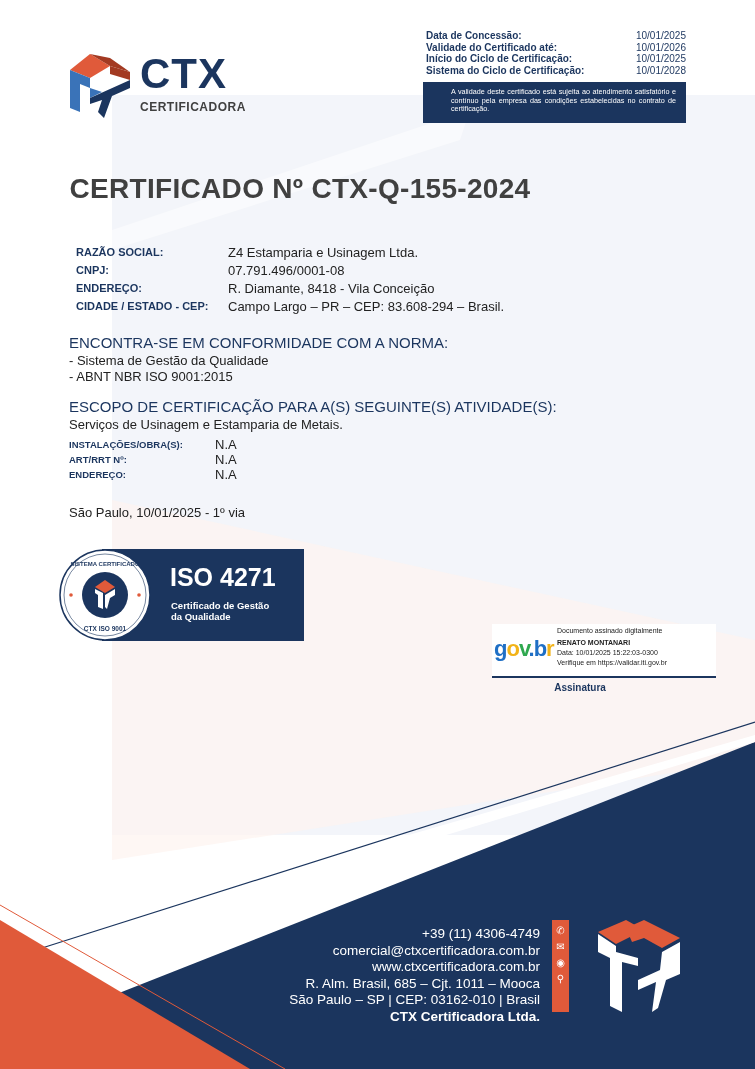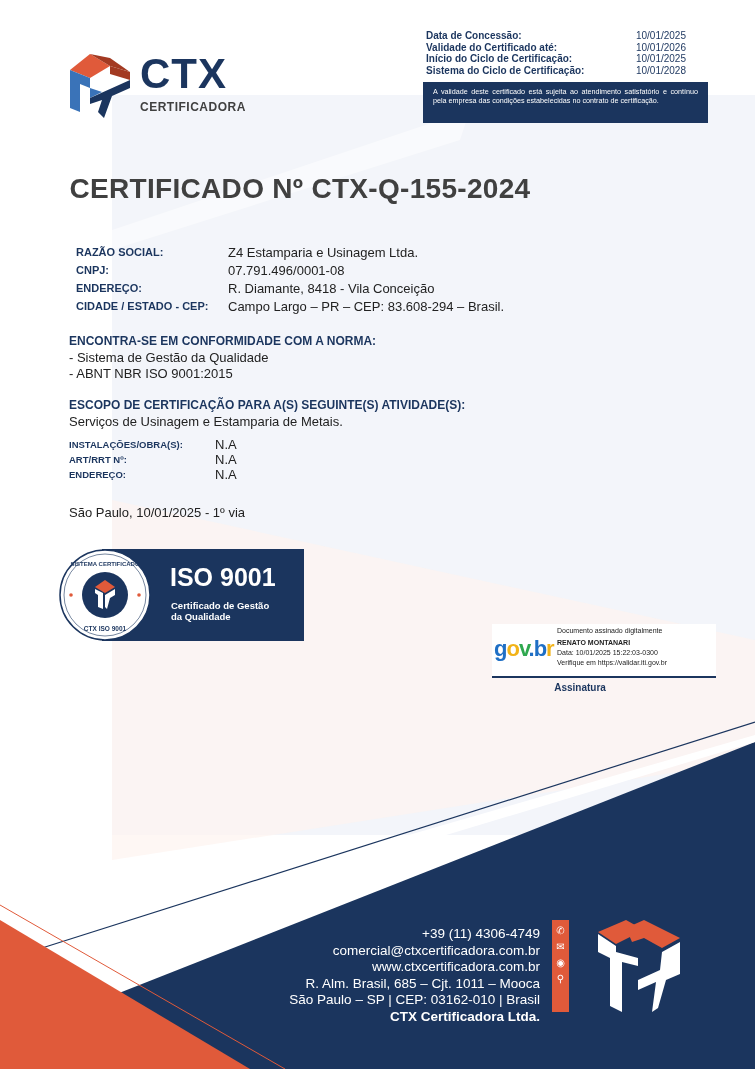--- a/index.html
+++ b/index.html
@@ -10,30 +10,30 @@
   
   .logo { left:68px; top:52px; width:190px; height:70px; }
   .logo-word { position:absolute; left:72px; top:0; font-family:"Liberation Sans", sans-serif; font-weight:700; color:#1b355e; }
   .logo-ctx { font-size:42px; letter-spacing:1px; line-height:44px; }
   .logo-sub { position:absolute; left:72px; top:48px; font-size:12px; font-weight:700; color:#404040; letter-spacing:0.5px; }
 
   
   .dates { left:426px; top:30px; width:260px; font-size:10px; font-weight:700; color:#1b355e; }
   .date-row { display:flex; justify-content:space-between; line-height:11.5px; }
   .date-row .v { font-weight:400; color:#1b355e; }
-  .notice { left:423px; top:82px; width:285px; height:41px; background:#1b355e; color:#ffffff; font-size:7.2px; line-height:8.5px; padding:6px 10px 0 10px; box-sizing:border-box; text-align:justify; }
+  .notice { left:423px; top:82px; width:263px; height:41px; background:#1b355e; color:#ffffff; font-size:7.2px; line-height:8.5px; padding:6px 10px 0 28px; box-sizing:border-box; text-align:justify; }
 
   .title { left:0; width:600px; top:173px; text-align:center; font-size:28px; font-weight:700; color:#404040; letter-spacing:0.3px; }
 
   .info { left:76px; top:243px; font-size:13px; }
   .info-row { display:flex; height:18px; align-items:center; }
   .info-label { width:152px; font-size:11px; font-weight:700; color:#1b355e; }
   .info-value { color:#222; font-size:13px; }
 
-  .sec-label { font-size:12px; font-weight:700; color:#1b355e; }
+  .sec-label { font-size:15px; font-weight:400; color:#1b355e; }
   .sec-text { font-size:13px; color:#222; line-height:16px; }
 
   .small-row { display:flex; line-height:15px; }
   .small-row .l { width:146px; font-size:9.5px; font-weight:700; color:#1b355e; }
   .small-row .r { font-size:13px; color:#222; }
 
   .iso-badge { left:58px; top:549px; width:246px; height:92px; }
   .iso-panel { position:absolute; left:44px; top:0; width:202px; height:92px; background:#1b355e; }
   .iso-title { position:absolute; left:112px; top:14px; font-size:25px; font-weight:700; color:#fff; }
   .iso-sub { position:absolute; left:113px; top:51px; font-size:9.5px; font-weight:700; color:#fff; line-height:11px; }
@@ -152,21 +152,21 @@
     <circle cx="47" cy="46" r="41" fill="none" stroke="#1b355e" stroke-width="0.6"></circle>
     <circle cx="47" cy="46" r="23" fill="#1b355e"></circle>
     <circle cx="13" cy="46" r="1.8" fill="#e05a3a"></circle>
     <circle cx="81" cy="46" r="1.8" fill="#e05a3a"></circle>
     <polygon points="37,38 47,31 57,38 47,44" fill="#e05a3a"></polygon>
     <polygon points="37,40 45,44 45,60 40,58 40,46 37,44" fill="#ffffff"></polygon>
     <polygon points="47,46 57,40 57,46 52,49 49,60 47,58" fill="#ffffff"></polygon>
     <text x="47" y="17" text-anchor="middle" font-size="6" fill="#1b355e" font-family="Liberation Sans, sans-serif" font-weight="700">SISTEMA CERTIFICADO</text>
     <text x="47" y="82" text-anchor="middle" font-size="6.5" fill="#1b355e" font-family="Liberation Sans, sans-serif" font-weight="700">CTX ISO 9001</text>
   </svg>
-  <div class="iso-title">ISO 9001</div>
+  <div class="iso-title">ISO 4271</div>
   <div class="iso-sub">
     <div>Certificado de Gestão</div>
     <div>da Qualidade</div>
   </div>
 </div>
 
 <div class="abs" style="left:492px; top:624px; width:224px; height:52px; background:#ffffff;">
   <div class="abs" style="left:2px; top:12px; font-size:22px; font-weight:700; letter-spacing:-1px;">
     <span style="color:#1f6fc5">g</span><span style="color:#f2b318">o</span><span style="color:#2fa84f">v</span><span style="color:#1f6fc5">.</span><span style="color:#1f6fc5">b</span><span style="color:#f2b318">r</span>
   </div>

